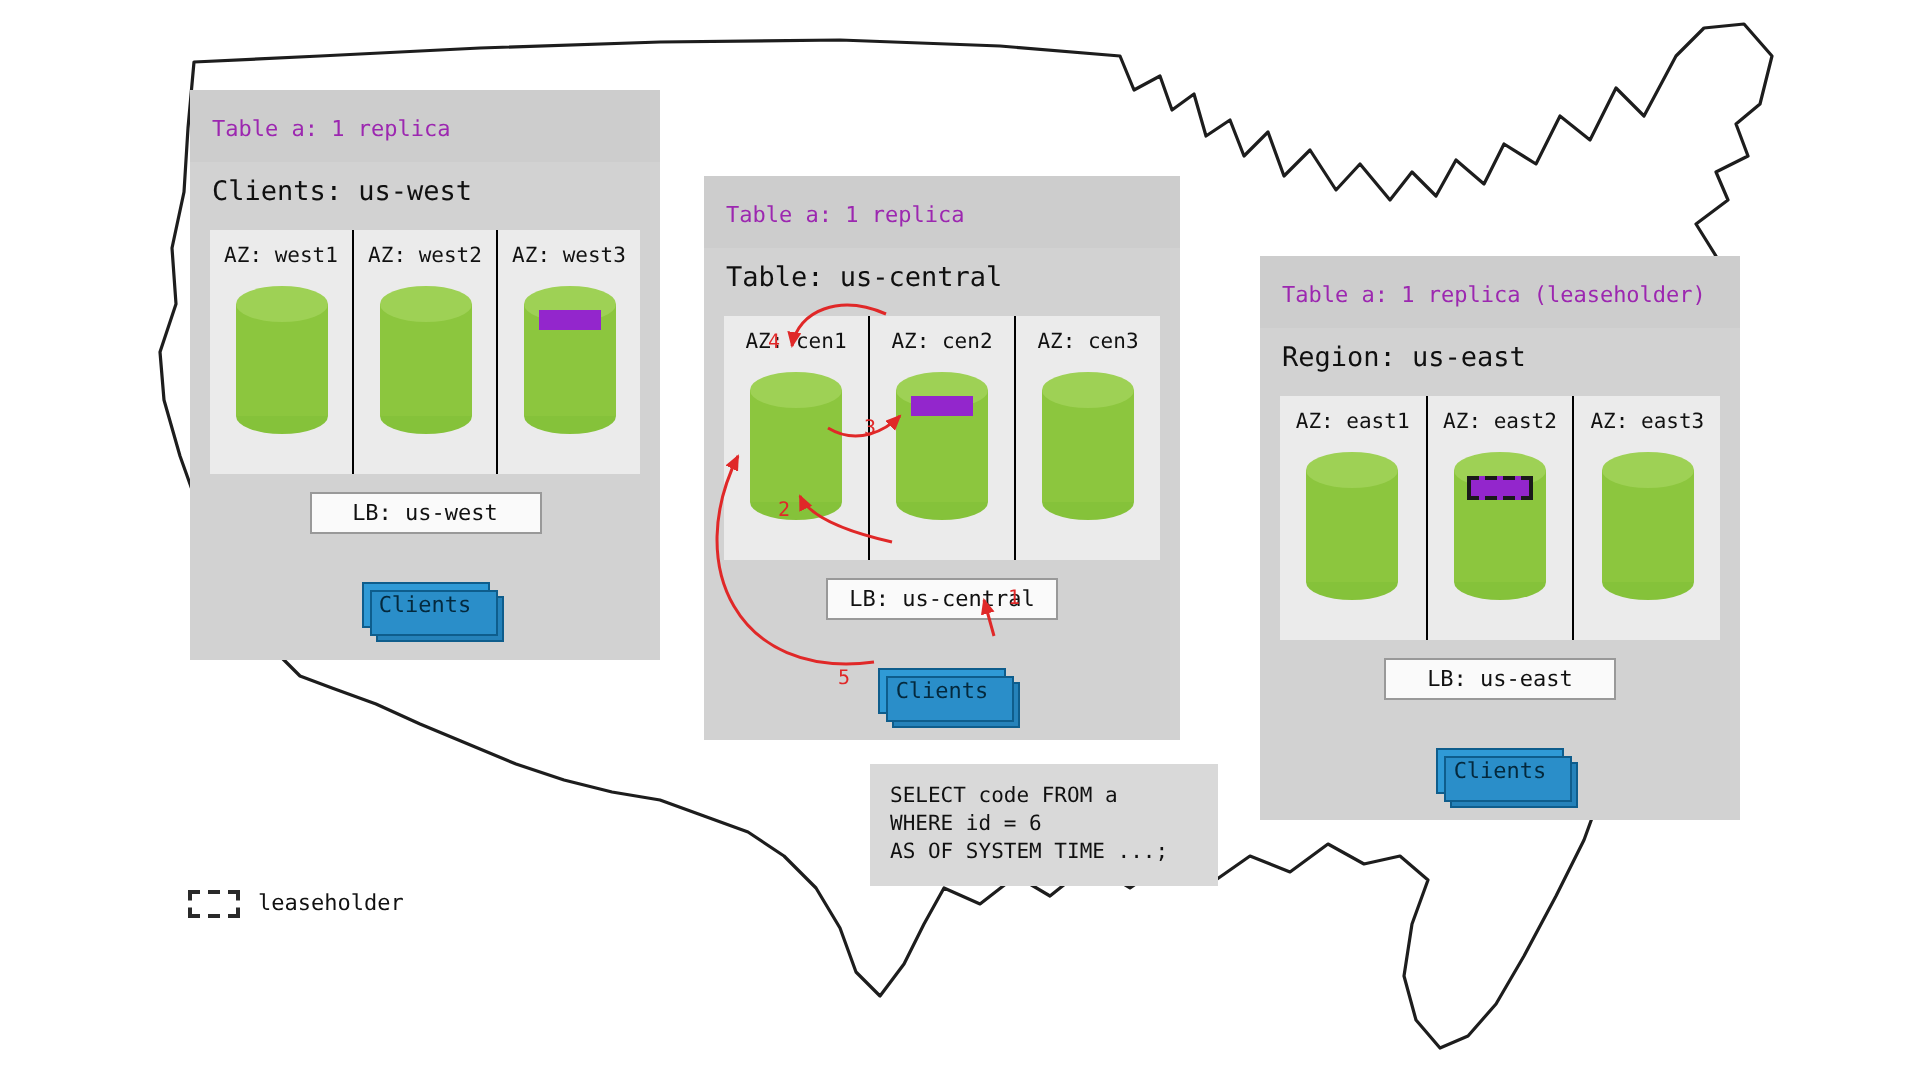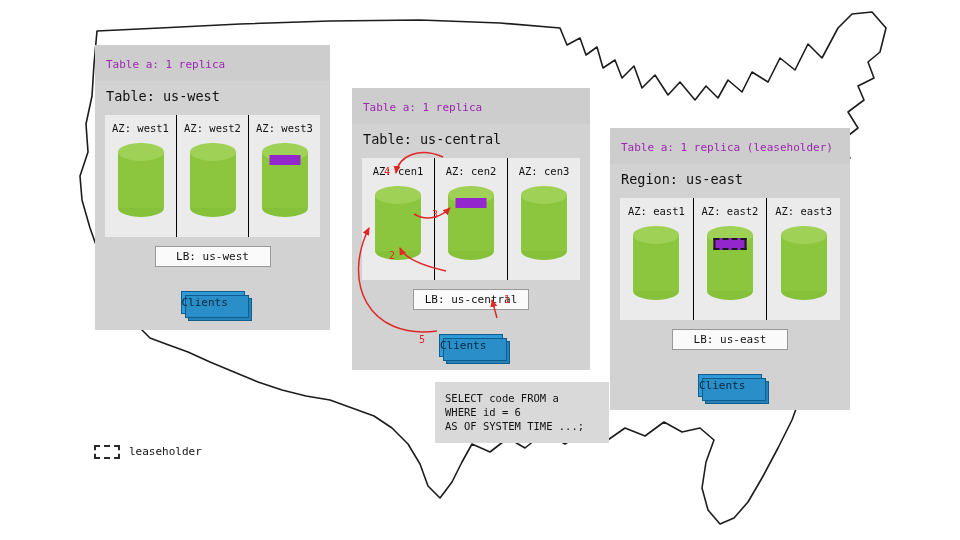--- a/index.html
+++ b/index.html
@@ -30,21 +30,21 @@
     top:14px; width:31px; height:10px; background:#9326cc; z-index:2;
   }
   .replica-bar.leaseholder { border:2px dashed #1a1a1a; width:29px; height:8px; }
   .lb-box {
     background:#fafafa; border:1px solid #999; font-size:11px;
     width:114px; margin:9px auto 0; text-align:center; padding:3px 0;
     white-space:nowrap;
   }
   .clients {
     position:relative; z-index:0; width:62px; margin:24px auto 0;
-    background:#2f9ad6; border:1px solid #0e5d8c; text-align:left;
+    background:#2f9ad6; border:1px solid #0e5d8c; text-align:center;
     font-size:11px; padding:4px 0; color:#04293d;
   }
   .clients::before {
     content:""; position:absolute; z-index:-1; left:3px; top:3px;
     width:100%; height:100%; background:#2a8ec9; border:1px solid #0e5d8c;
   }
   .clients::after {
     content:""; position:absolute; z-index:-2; left:6px; top:6px;
     width:100%; height:100%; background:#2582ba; border:1px solid #0e5d8c;
   }
@@ -90,21 +90,21 @@
          L545,432 L525,448 L508,438 L490,452 L472,444
          L462,462 L452,482 L440,498 L428,486 L420,464 L408,444 L392,428
          L374,416 L352,408 L330,400 L306,396 L282,390 L258,382 L234,372
          L210,362 L188,352 L166,344 L150,338
          L138,326 L124,306 L112,282 L100,256 L90,228 L82,200 L80,176
          L88,152 L86,124 L92,96 L94,64 Z"></path>
   </svg>
 
   <div class="panel" style="left:95px; top:45px; width:235px; height:285px;">
     <div class="table-label">Table a: 1 replica</div>
-    <div class="region-title">Table: us-west</div>
+    <div class="region-title">Clients: us-west</div>
     <div class="az-box">
       <div class="az-col">
         <div class="az-label">AZ: west1</div>
         <div class="cyl-wrap">
           <svg width="50" height="78" viewBox="0 0 50 78">
             <ellipse cx="25" cy="67" rx="23" ry="9" fill="#85c23a"></ellipse>
             <rect x="2" y="11" width="46" height="56" fill="#8cc63e"></rect>
             <ellipse cx="25" cy="11" rx="23" ry="9" fill="#9ed155"></ellipse>
           </svg>
         </div>
@@ -168,21 +168,21 @@
             <rect x="2" y="11" width="46" height="56" fill="#8cc63e"></rect>
             <ellipse cx="25" cy="11" rx="23" ry="9" fill="#9ed155"></ellipse>
           </svg>
         </div>
       </div>
     </div>
     <div class="lb-box">LB: us-central</div>
     <div class="clients">Clients</div>
   </div>
 
-  <div class="panel" style="left:610px; top:128px; width:240px; height:282px;">
+  <div class="panel" style="left:630px; top:128px; width:240px; height:282px;">
     <div class="table-label">Table a: 1 replica (leaseholder)</div>
     <div class="region-title">Region: us-east</div>
     <div class="az-box">
       <div class="az-col">
         <div class="az-label">AZ: east1</div>
         <div class="cyl-wrap">
           <svg width="50" height="78" viewBox="0 0 50 78">
             <ellipse cx="25" cy="67" rx="23" ry="9" fill="#85c23a"></ellipse>
             <rect x="2" y="11" width="46" height="56" fill="#8cc63e"></rect>
             <ellipse cx="25" cy="11" rx="23" ry="9" fill="#9ed155"></ellipse>

